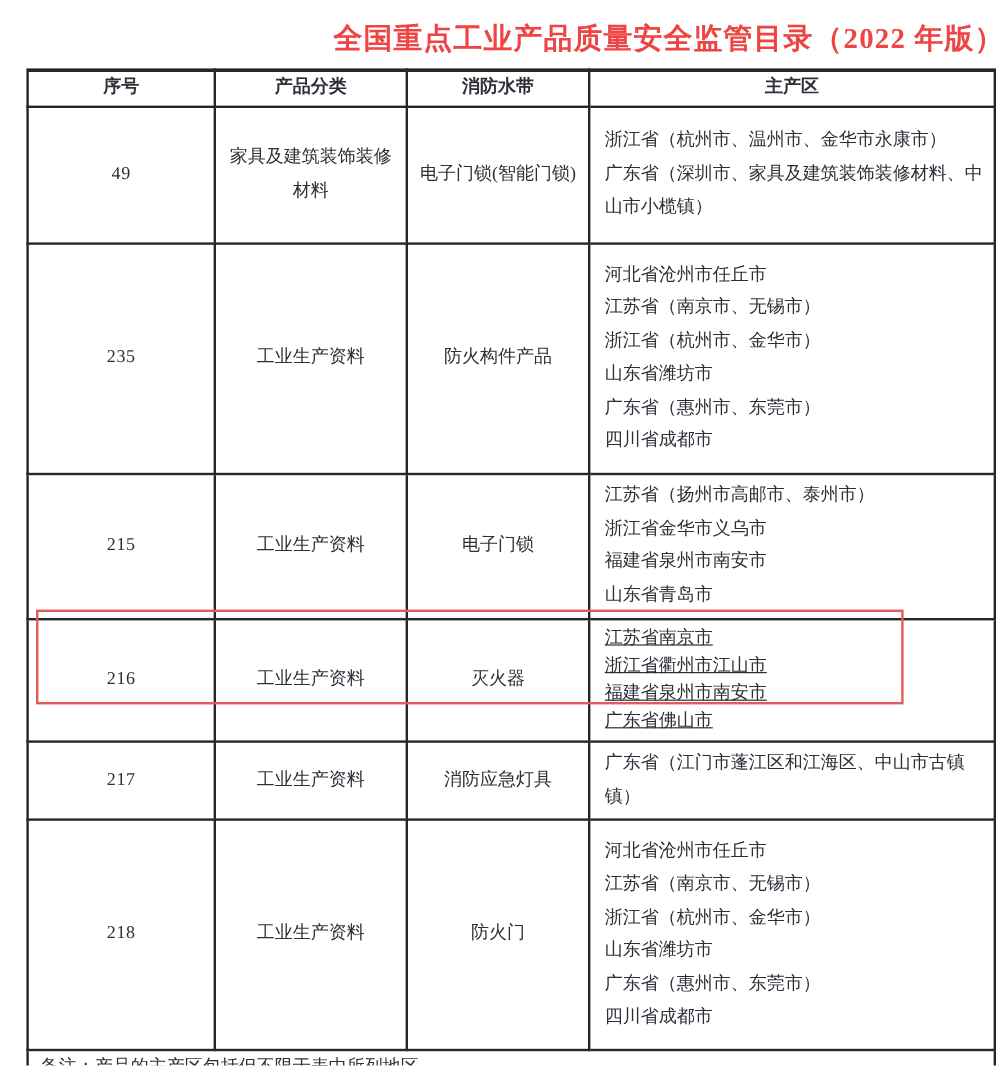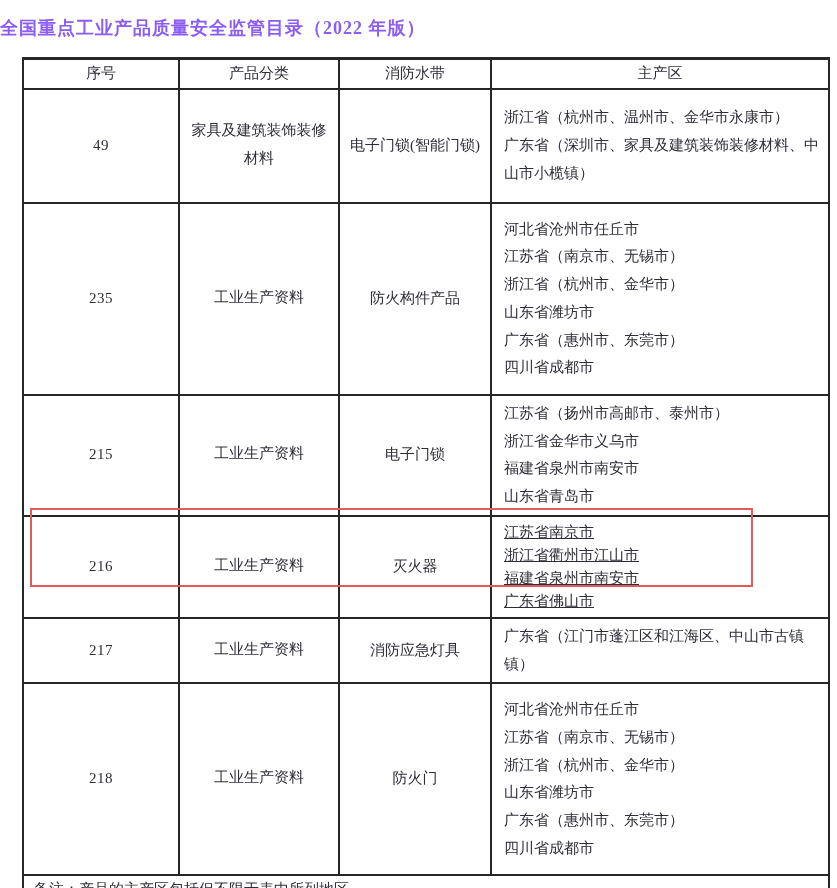--- a/index.html
+++ b/index.html
@@ -8,25 +8,25 @@
     background: #ffffff;
     font-family: "Liberation Serif", "DejaVu Serif", serif;
     color: #2e2e38;
     overflow: hidden;
   }
   .page { position: relative; width: 837px; height: 888px; }
 
   .title {
     position: absolute;
     top: 16px; left: 0; width: 100%;
-    text-align: left;
-    font-size: 18px;
+    text-align: right;
+    font-size: 24px;
     font-weight: bold;
     letter-spacing: 1px;
-    color: #8b5cf6;
+    color: #ef4444;
   }
 
   table.catalog {
     position: absolute;
     top: 57px; left: 22px;
     width: 806px;
     border-collapse: collapse;
     table-layout: fixed;
     border-top: 3px solid #262626;
     border-bottom: 3px solid #262626;
@@ -46,27 +46,27 @@
   tr.h-row   { height: 25px; }
   tr.row-0   { height: 114px; }
   tr.row-1   { height: 192px; }
   tr.row-2   { height: 113px; }
   tr.row-3   { height: 94px; }
   tr.row-4   { height: 65px; margin-top: 40px; }
   tr.row-5   { height: 192px; }
   tr.note-row{ height: 29px; }
 
   th {
-    font-weight: normal;
+    font-weight: bold;
     text-align: center;
     font-size: 15px;
     line-height: 1.4;
   }
   td.num  { text-align: center; font-size: 15px; letter-spacing: 0.5px; }
-  td.cat  { text-align: center; padding: 0 10px; font-family: Liberation Mono, monospace; }
+  td.cat  { text-align: center; padding: 0 10px; }
   td.prod { text-align: center; padding: 0 4px; border-radius: 25px; }
   td.reg  {
     text-align: left;
     padding: 4px 8px 4px 12px;
     white-space: pre-line;
     line-height: 28px;
   }
   tr.row-3 td.reg { line-height: 23px; text-decoration: underline; }
 
   td.note-cell {

